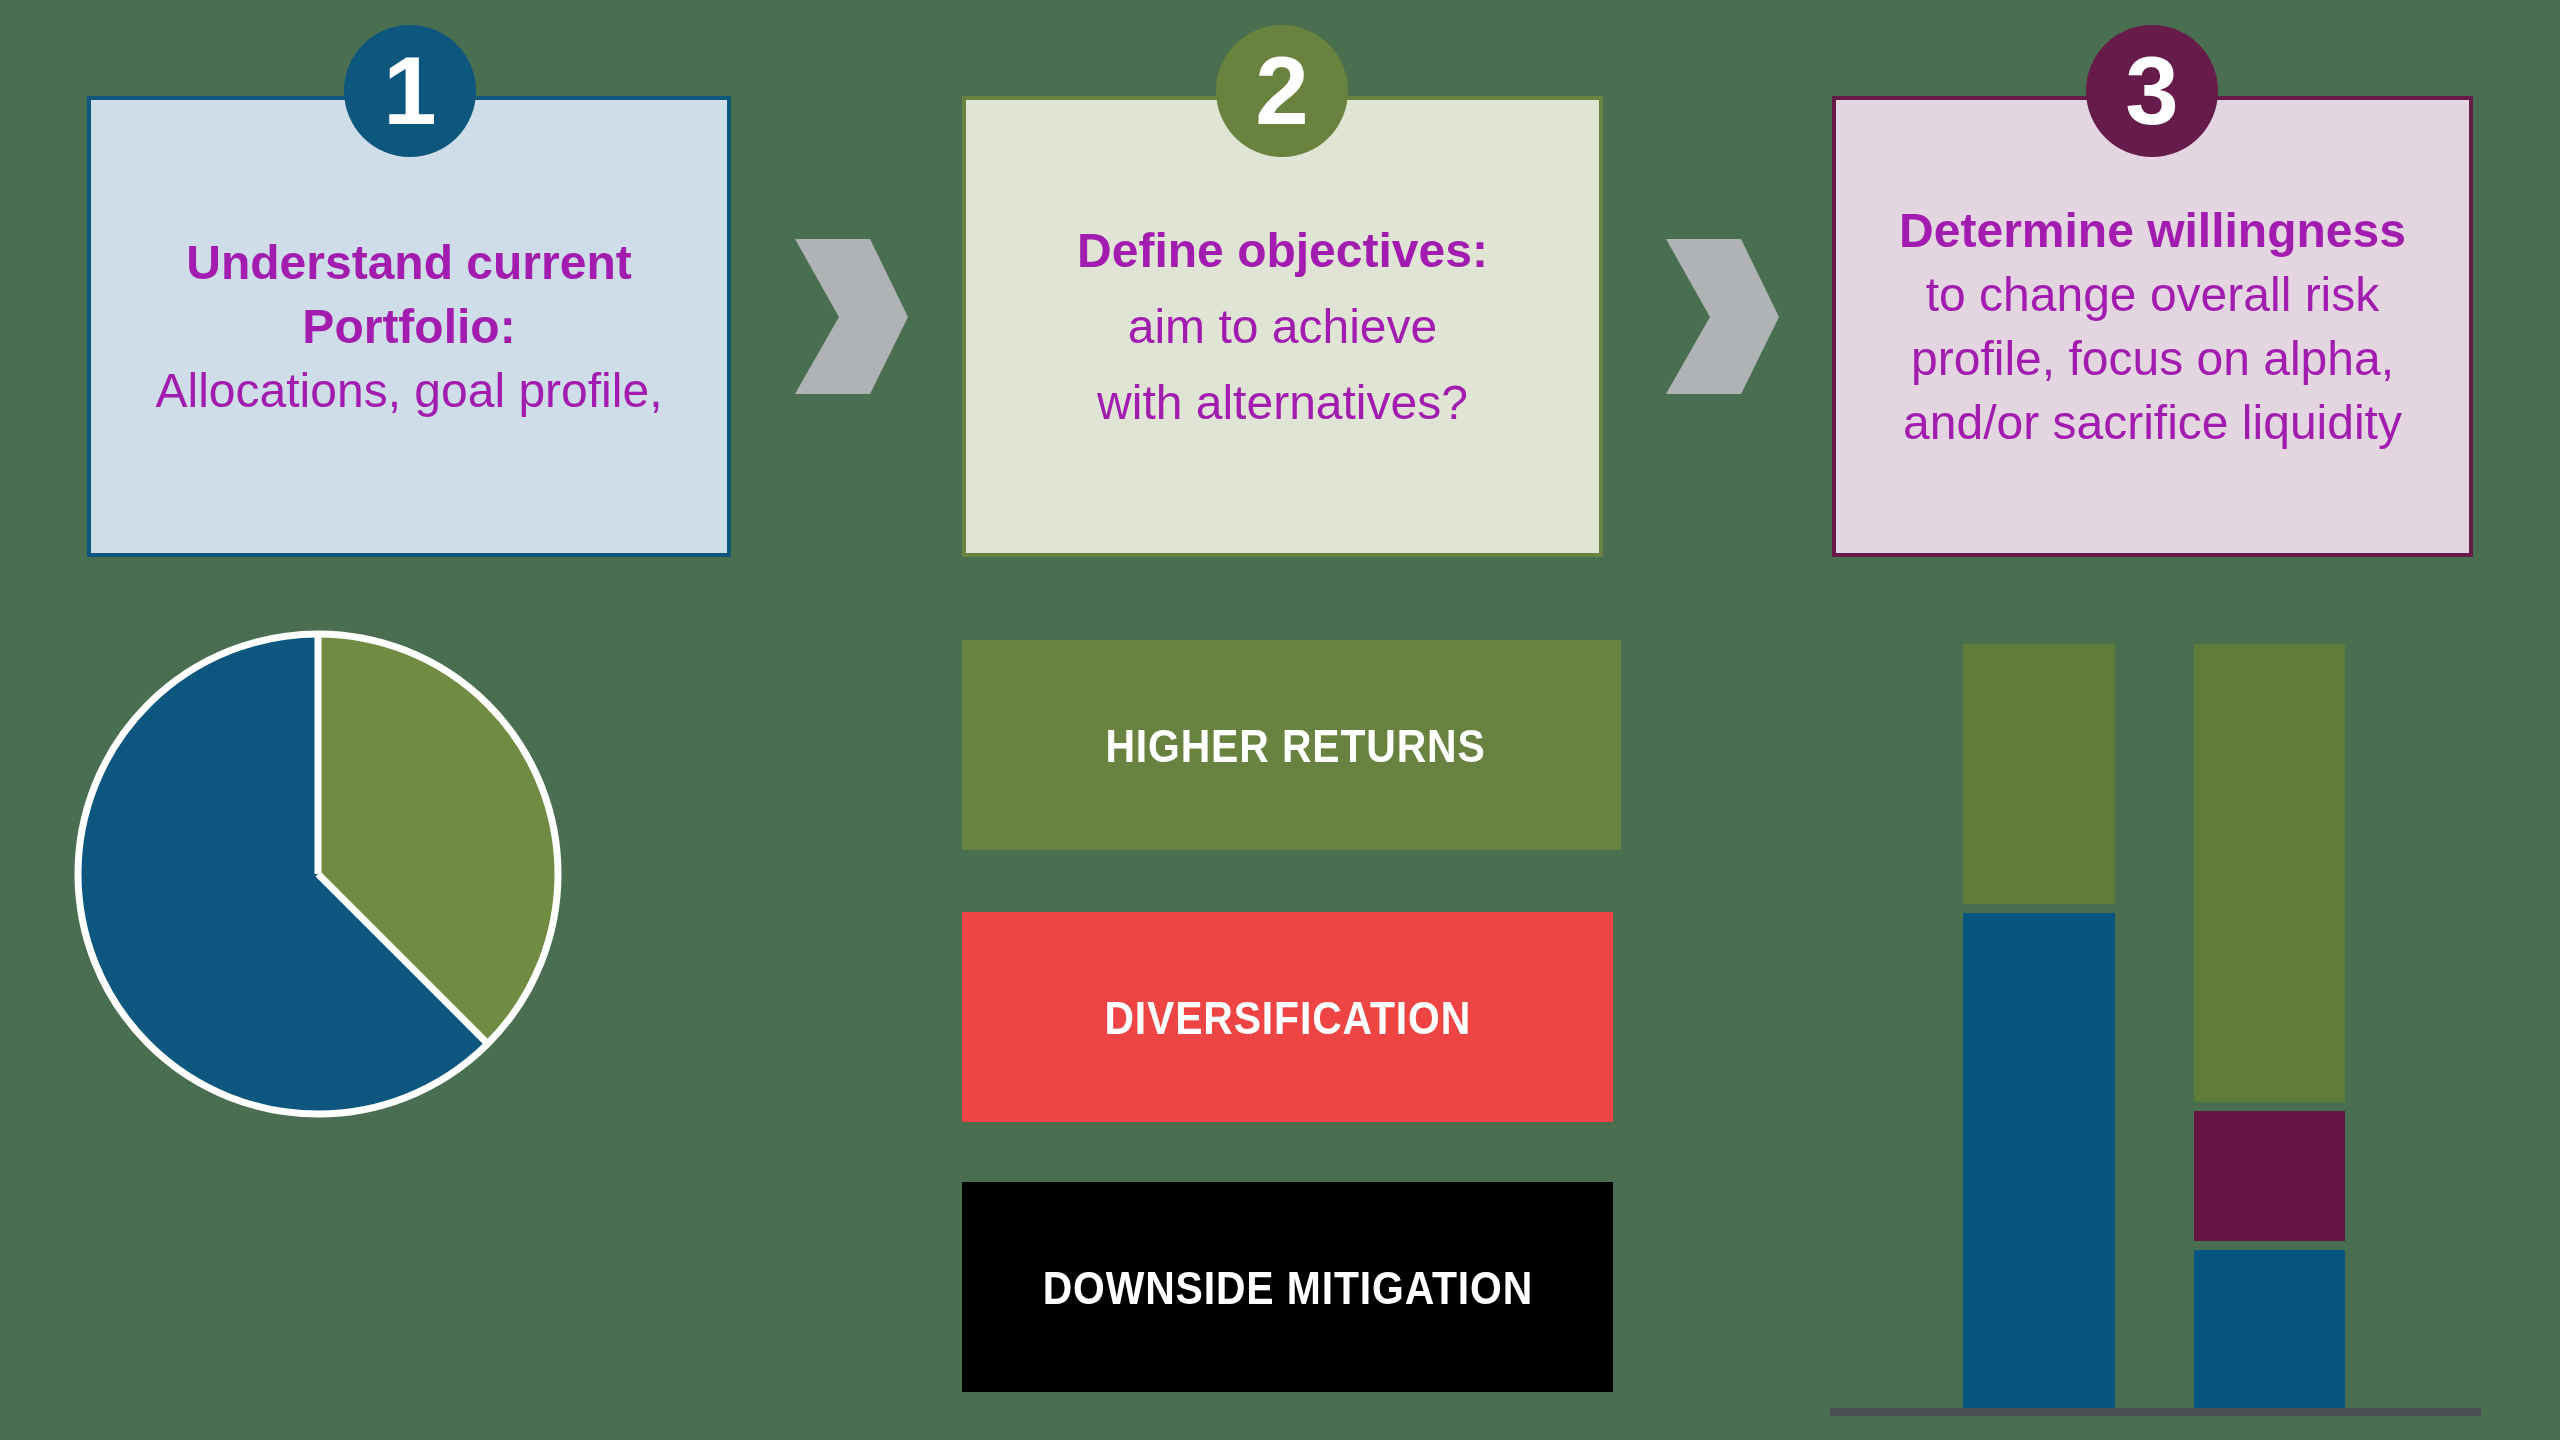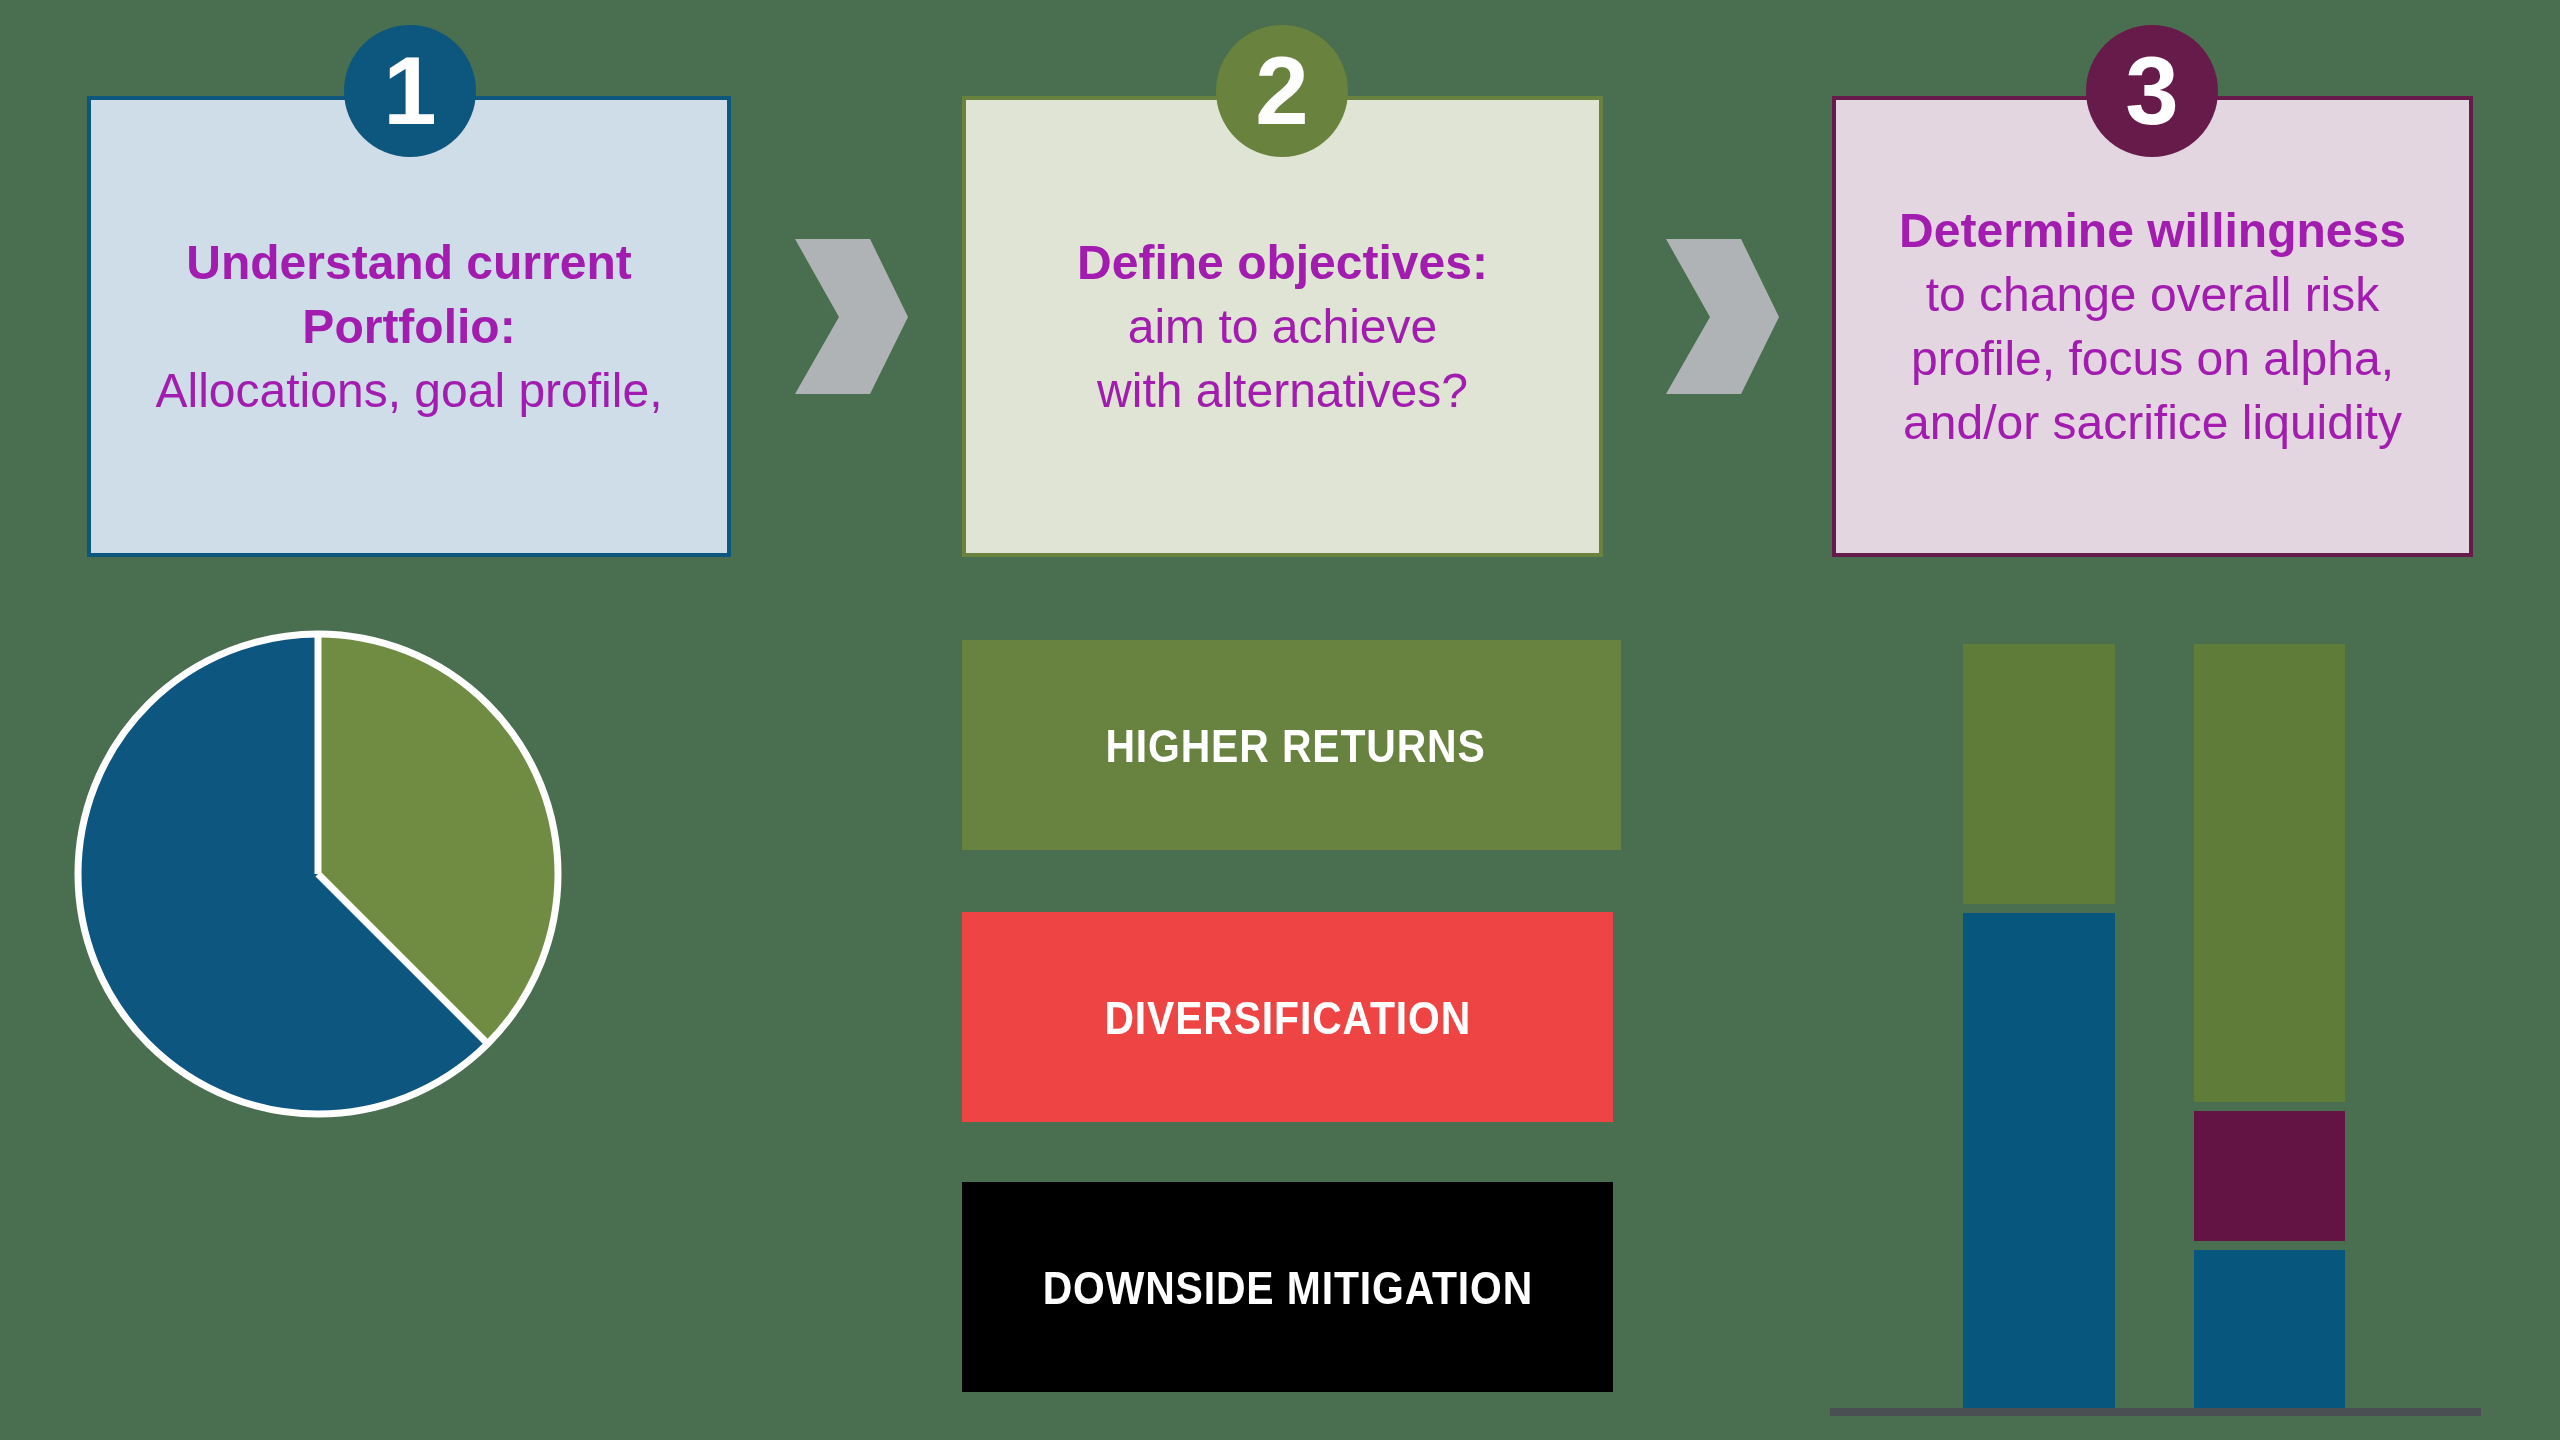--- a/index.html
+++ b/index.html
@@ -70,21 +70,21 @@
     <div class="line bold">Understand current</div>
     <div class="line bold">Portfolio:</div>
     <div class="line">Allocations, goal profile,</div>
   </div>
   <div class="step-circle" id="step-circle-1" style="background-color: rgb(13, 86, 125);">
     <span>1</span>
   </div>
 
   <div class="chevron" id="chevron-1" style="background-color: rgb(176, 179, 181);"></div>
 
-  <div class="step-box" id="step-box-2" style="background-color: rgb(223, 228, 212); border-color: rgb(105, 130, 61);">
+  <div class="step-box" id="step-box-2" style="background-color: rgb(223, 228, 212); border-color: rgb(105, 130, 61); gap: 12px;">
     <div class="line bold">Define objectives:</div>
     <div class="line">aim to achieve</div>
     <div class="line">with alternatives?</div>
   </div>
   <div class="step-circle" id="step-circle-2" style="background-color: rgb(105, 130, 61);">
     <span>2</span>
   </div>
 
   <div class="chevron" id="chevron-2" style="background-color: rgb(176, 179, 181);"></div>
 

